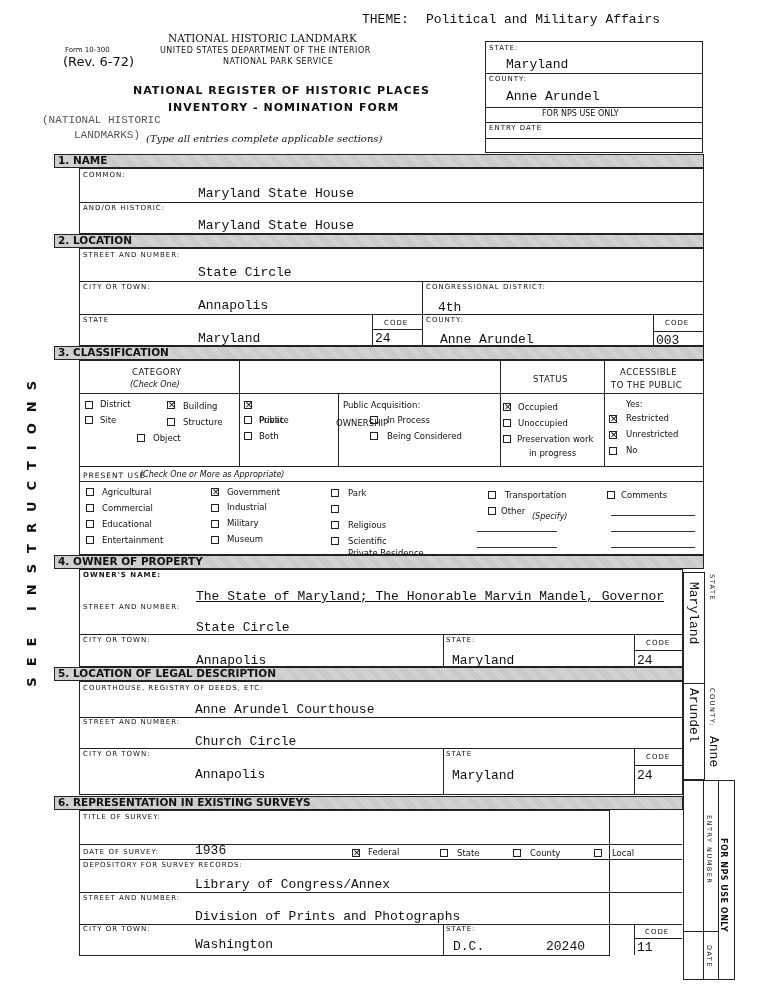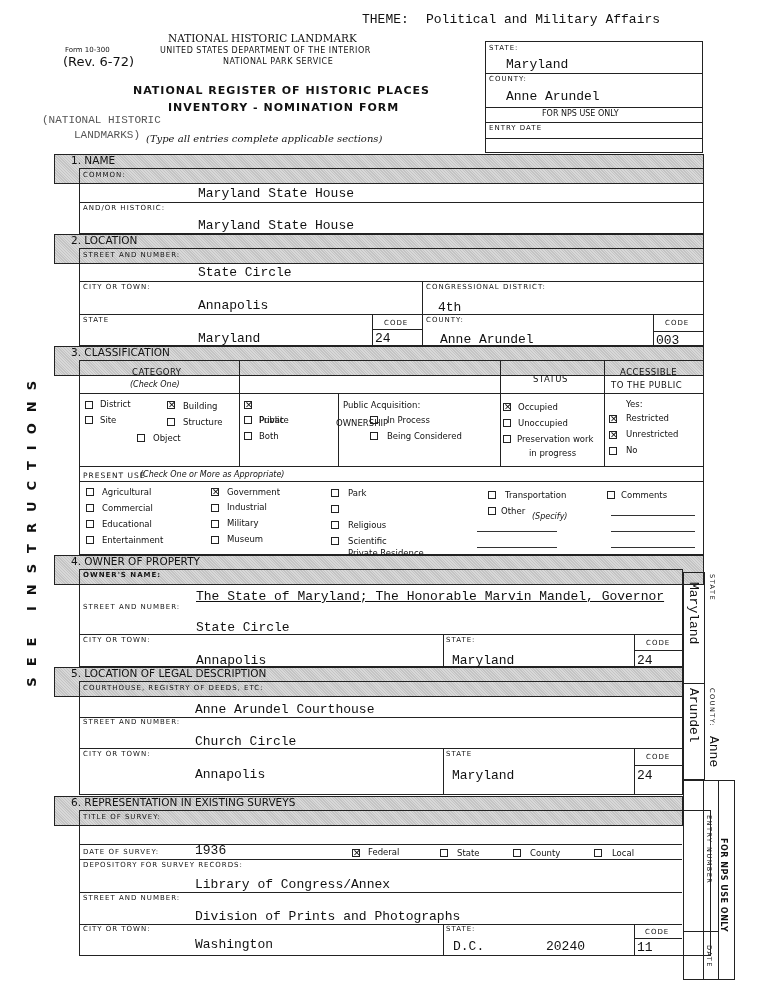--- a/index.html
+++ b/index.html
@@ -6,22 +6,22 @@
   body { width:758px; height:1000px; position:relative; overflow:hidden; color:#111; font-family:"DejaVu Sans", sans-serif; }
   .abs { position:absolute; }
   .mono { font-family:"Liberation Mono", "DejaVu Sans Mono", monospace; }
   .serif { font-family:"DejaVu Serif", serif; }
   .sans { font-family:"DejaVu Sans", sans-serif; }
   .lbl { font-size:7px; letter-spacing:1px; font-family:"DejaVu Sans", sans-serif; position:absolute; }
   .val { font-size:13px; font-family:"Liberation Mono", "DejaVu Sans Mono", monospace; position:absolute; white-space:nowrap; }
   .box { position:absolute; border:1px solid #222; box-sizing:border-box; }
   .hl { position:absolute; height:1px; background:#222; }
   .vl { position:absolute; width:1px; background:#222; }
-  .sec { position:absolute; height:30px; border:1.5px solid #222; box-sizing:border-box;
-         background: repeating-linear-gradient(45deg,#d8d8d8 0 1px,#c4c4c4 1px 2px); font-weight:normal; font-size:10.5px; line-height:11px; padding-left:16px; }
+  .sec { position:absolute; height:14px; border:1.5px solid #222; box-sizing:border-box;
+         background: repeating-linear-gradient(45deg,#d8d8d8 0 1px,#c4c4c4 1px 2px); font-weight:bold; font-size:10.5px; line-height:11px; padding-left:3px; }
   .cb { position:absolute; width:8px; height:8px; border:1px solid #222; box-sizing:border-box; font-size:9px; line-height:6px; text-align:center; font-weight:bold; }
   .opt { position:absolute; font-size:8.5px; white-space:nowrap; }
   .vert { position:absolute; writing-mode:vertical-rl; white-space:nowrap; }
   .uline { position:absolute; height:1px; background:#333; }
 </style>
 </head>
 <body>
 
 <div class="abs mono" style="left:362px;top:12px;font-size:13px;">THEME:</div>
 <div class="abs mono" style="left:426px;top:12px;font-size:13px;">Political and Military Affairs</div>
@@ -235,21 +235,21 @@
 <div class="box" style="left:683px;top:780px;width:52px;height:200px;">
   <div class="vl" style="left:19px;top:0;height:198px;"></div>
   <div class="vl" style="left:34px;top:0;height:198px;"></div>
   <div class="hl" style="left:0;top:150px;width:34px;"></div>
 </div>
 <div class="vert sans" style="left:705px;top:815px;font-size:6.5px;letter-spacing:1.5px;">ENTRY NUMBER</div>
 <div class="vert sans" style="left:705px;top:945px;font-size:6.5px;letter-spacing:1.5px;">DATE</div>
 <div class="vert sans" style="left:719px;top:838px;font-size:8px;font-weight:bold;letter-spacing:0.5px;">FOR NPS USE ONLY</div>
 
 <div class="sec" style="left:54px;top:796px;width:629px;">6. REPRESENTATION IN EXISTING SURVEYS</div>
-<div class="box" style="left:79px;top:810px;width:632px;height:146px;">
+<div class="box" style="left:79px;top:810px;width:531px;height:146px;">
   <div class="lbl" style="left:3px;top:2px;">TITLE OF SURVEY:</div>
   <div class="hl" style="left:0;top:33px;width:602px;"></div>
   <div class="lbl" style="left:3px;top:37px;">DATE OF SURVEY:</div>
   <div class="val" style="left:115px;top:32px;">1936</div>
   <div class="cb" style="left:272px;top:38px;">✕</div>
   <div class="opt" style="left:288px;top:36px;">Federal</div>
   <div class="cb" style="left:360px;top:38px;"></div>
   <div class="opt" style="left:377px;top:37px;">State</div>
   <div class="cb" style="left:433px;top:38px;"></div>
   <div class="opt" style="left:450px;top:37px;">County</div>

